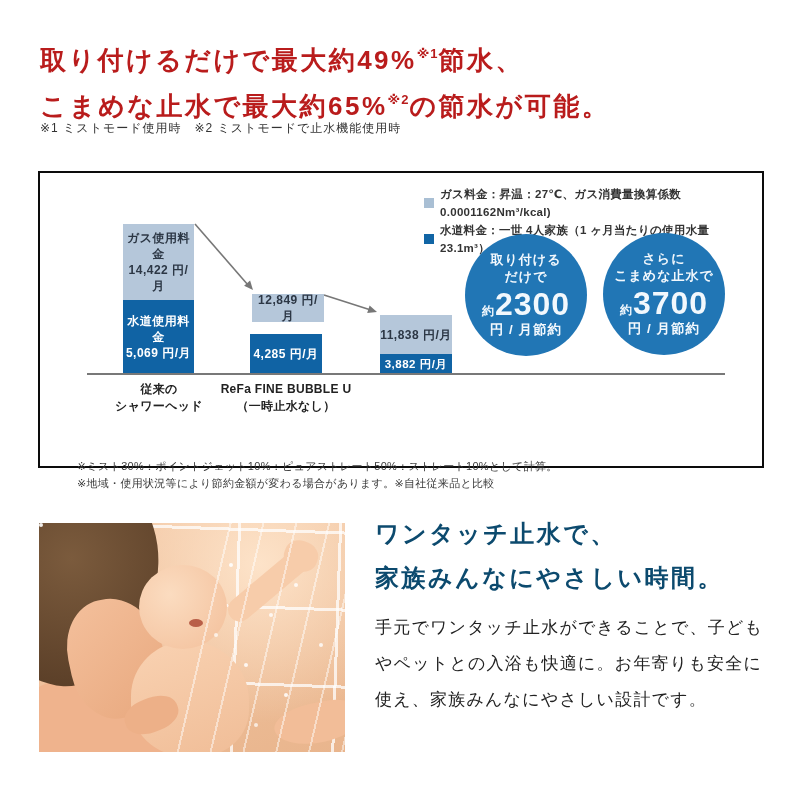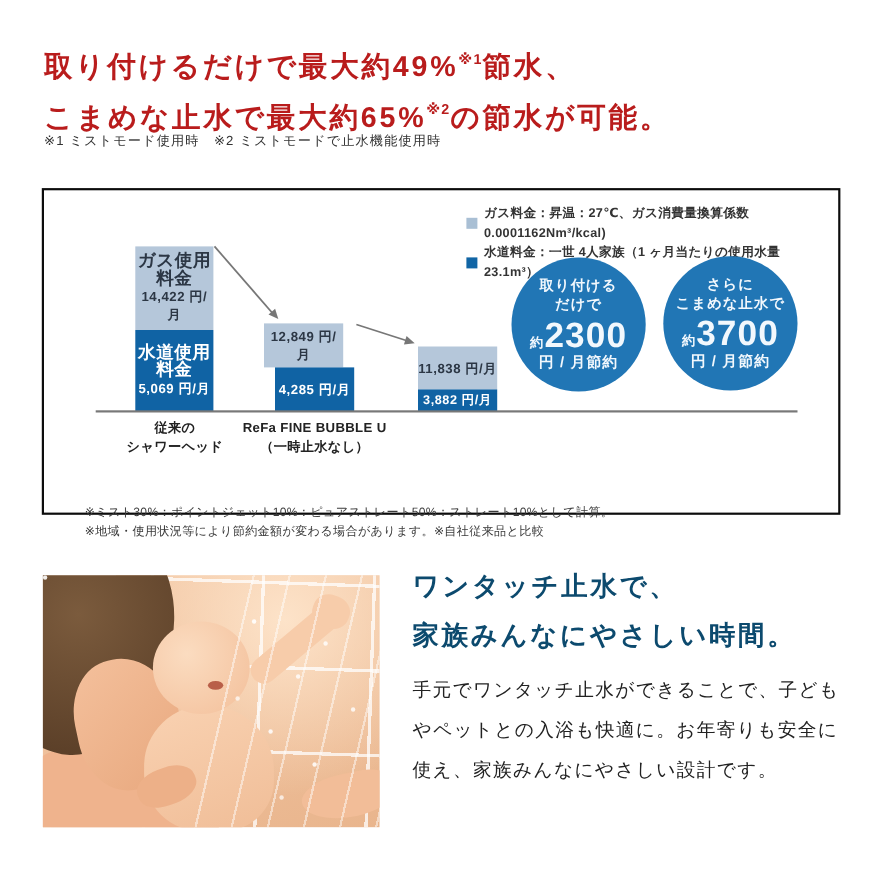--- a/index.html
+++ b/index.html
@@ -19,26 +19,26 @@
   .legend-sw { display:inline-block; width:10px; height:10px; margin-right:6px; flex:0 0 auto; }
   .sw-gas { background:#a9bfd4; }
   .sw-water { background:#1165a5; }
 
   .axis-line { position:absolute; left:47px; top:200px; width:638px; height:2px; background:#787878; }
   .arrows { position:absolute; left:0; top:0; width:726px; height:297px; }
 
   .bar-seg { position:absolute; display:flex; flex-direction:column; align-items:center; justify-content:center; text-align:center; font-weight:700; }
   .seg-gas { background:#b5c7da; color:#2c3745; }
   .seg-water { background:#1063a4; color:#ffffff; }
-  .seg-t { font-size:16px; line-height:16px; letter-spacing:0.5px; }
+  .seg-t { font-size:12px; line-height:16px; letter-spacing:0.5px; }
   .seg-v { font-size:12px; line-height:16px; letter-spacing:0.5px; }
 
   .b1g { left:83px;  top:51px;  width:71px; height:76px; }
   .b1w { left:83px;  top:127px; width:71px; height:74px; }
-  .b2g { left:200px; top:121px; width:72px; height:40px; }
+  .b2g { left:212px; top:121px; width:72px; height:28px; }
   .b2w { left:210px; top:161px; width:72px; height:40px; }
   .b3g { left:340px; top:142px; width:72px; height:39px; }
   .b3w { left:340px; top:181px; width:72px; height:20px; }
   .b3w .seg-v { font-size:11.5px; line-height:14px; }
 
   .cat { position:absolute; top:208px; width:200px; text-align:center; font-size:12px; font-weight:700; line-height:17px; color:#222; letter-spacing:0.3px; }
   .cat1 { left:19px; }  
   .cat2 { left:146px; } 
   .cat3 { left:276px; } 
 

